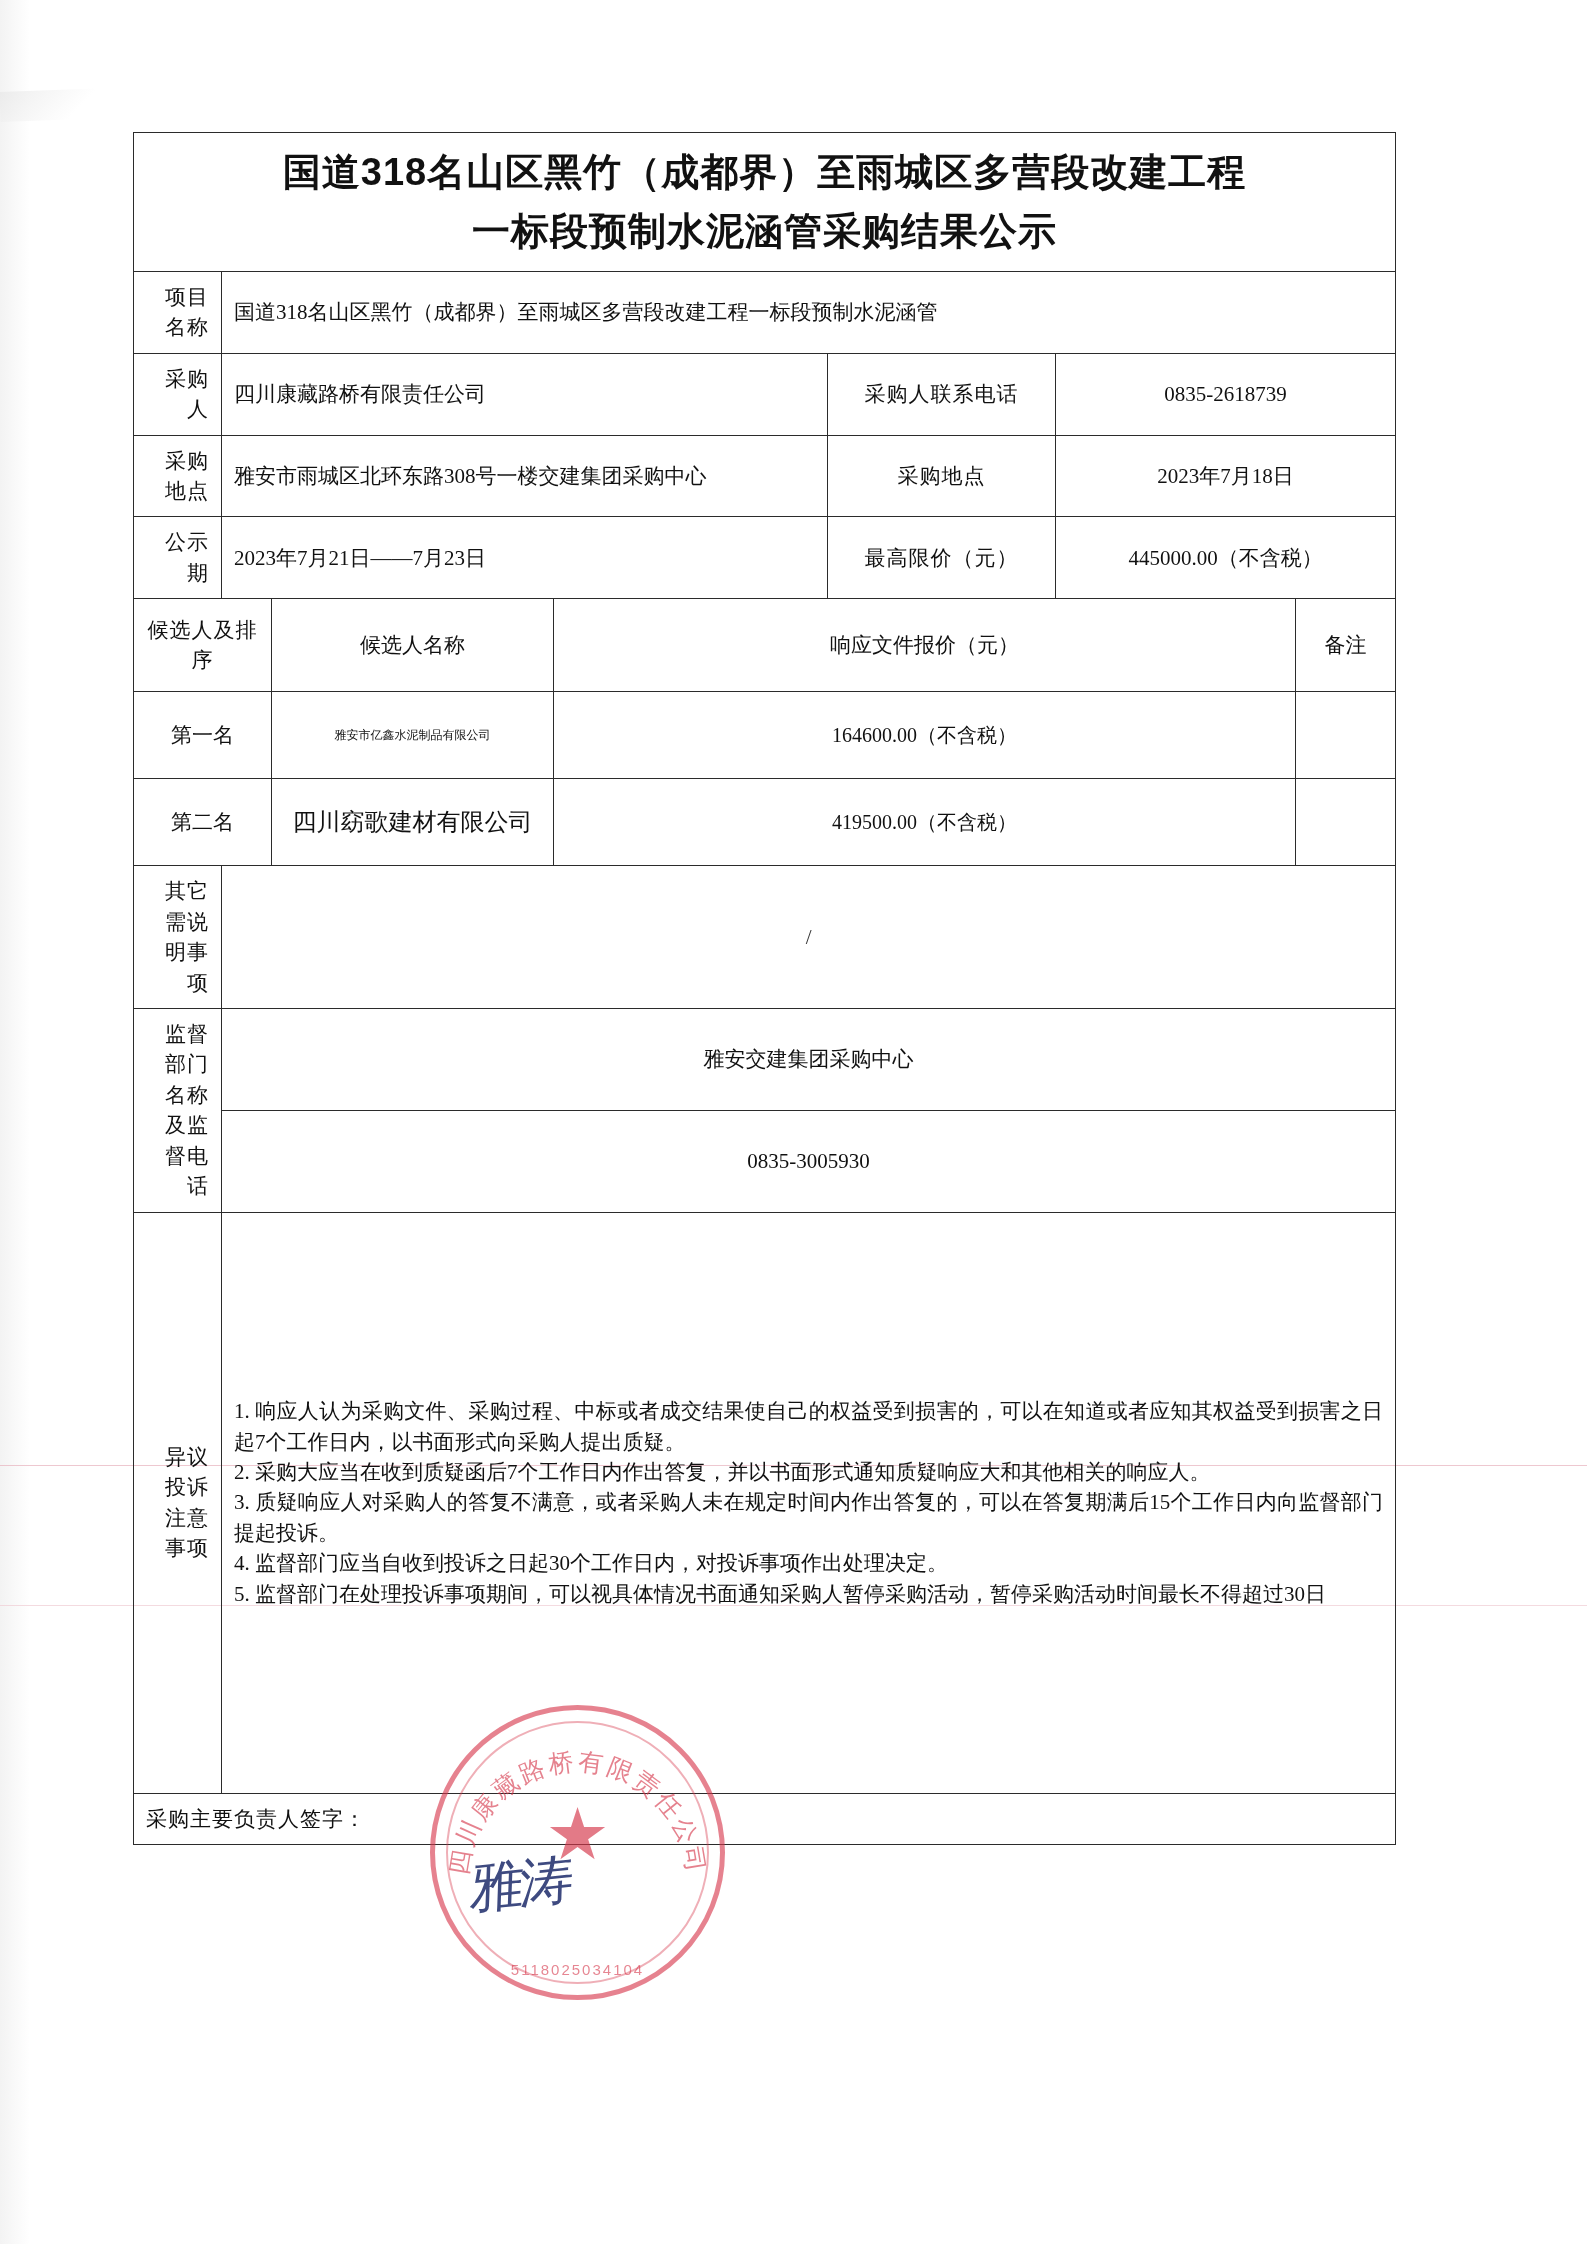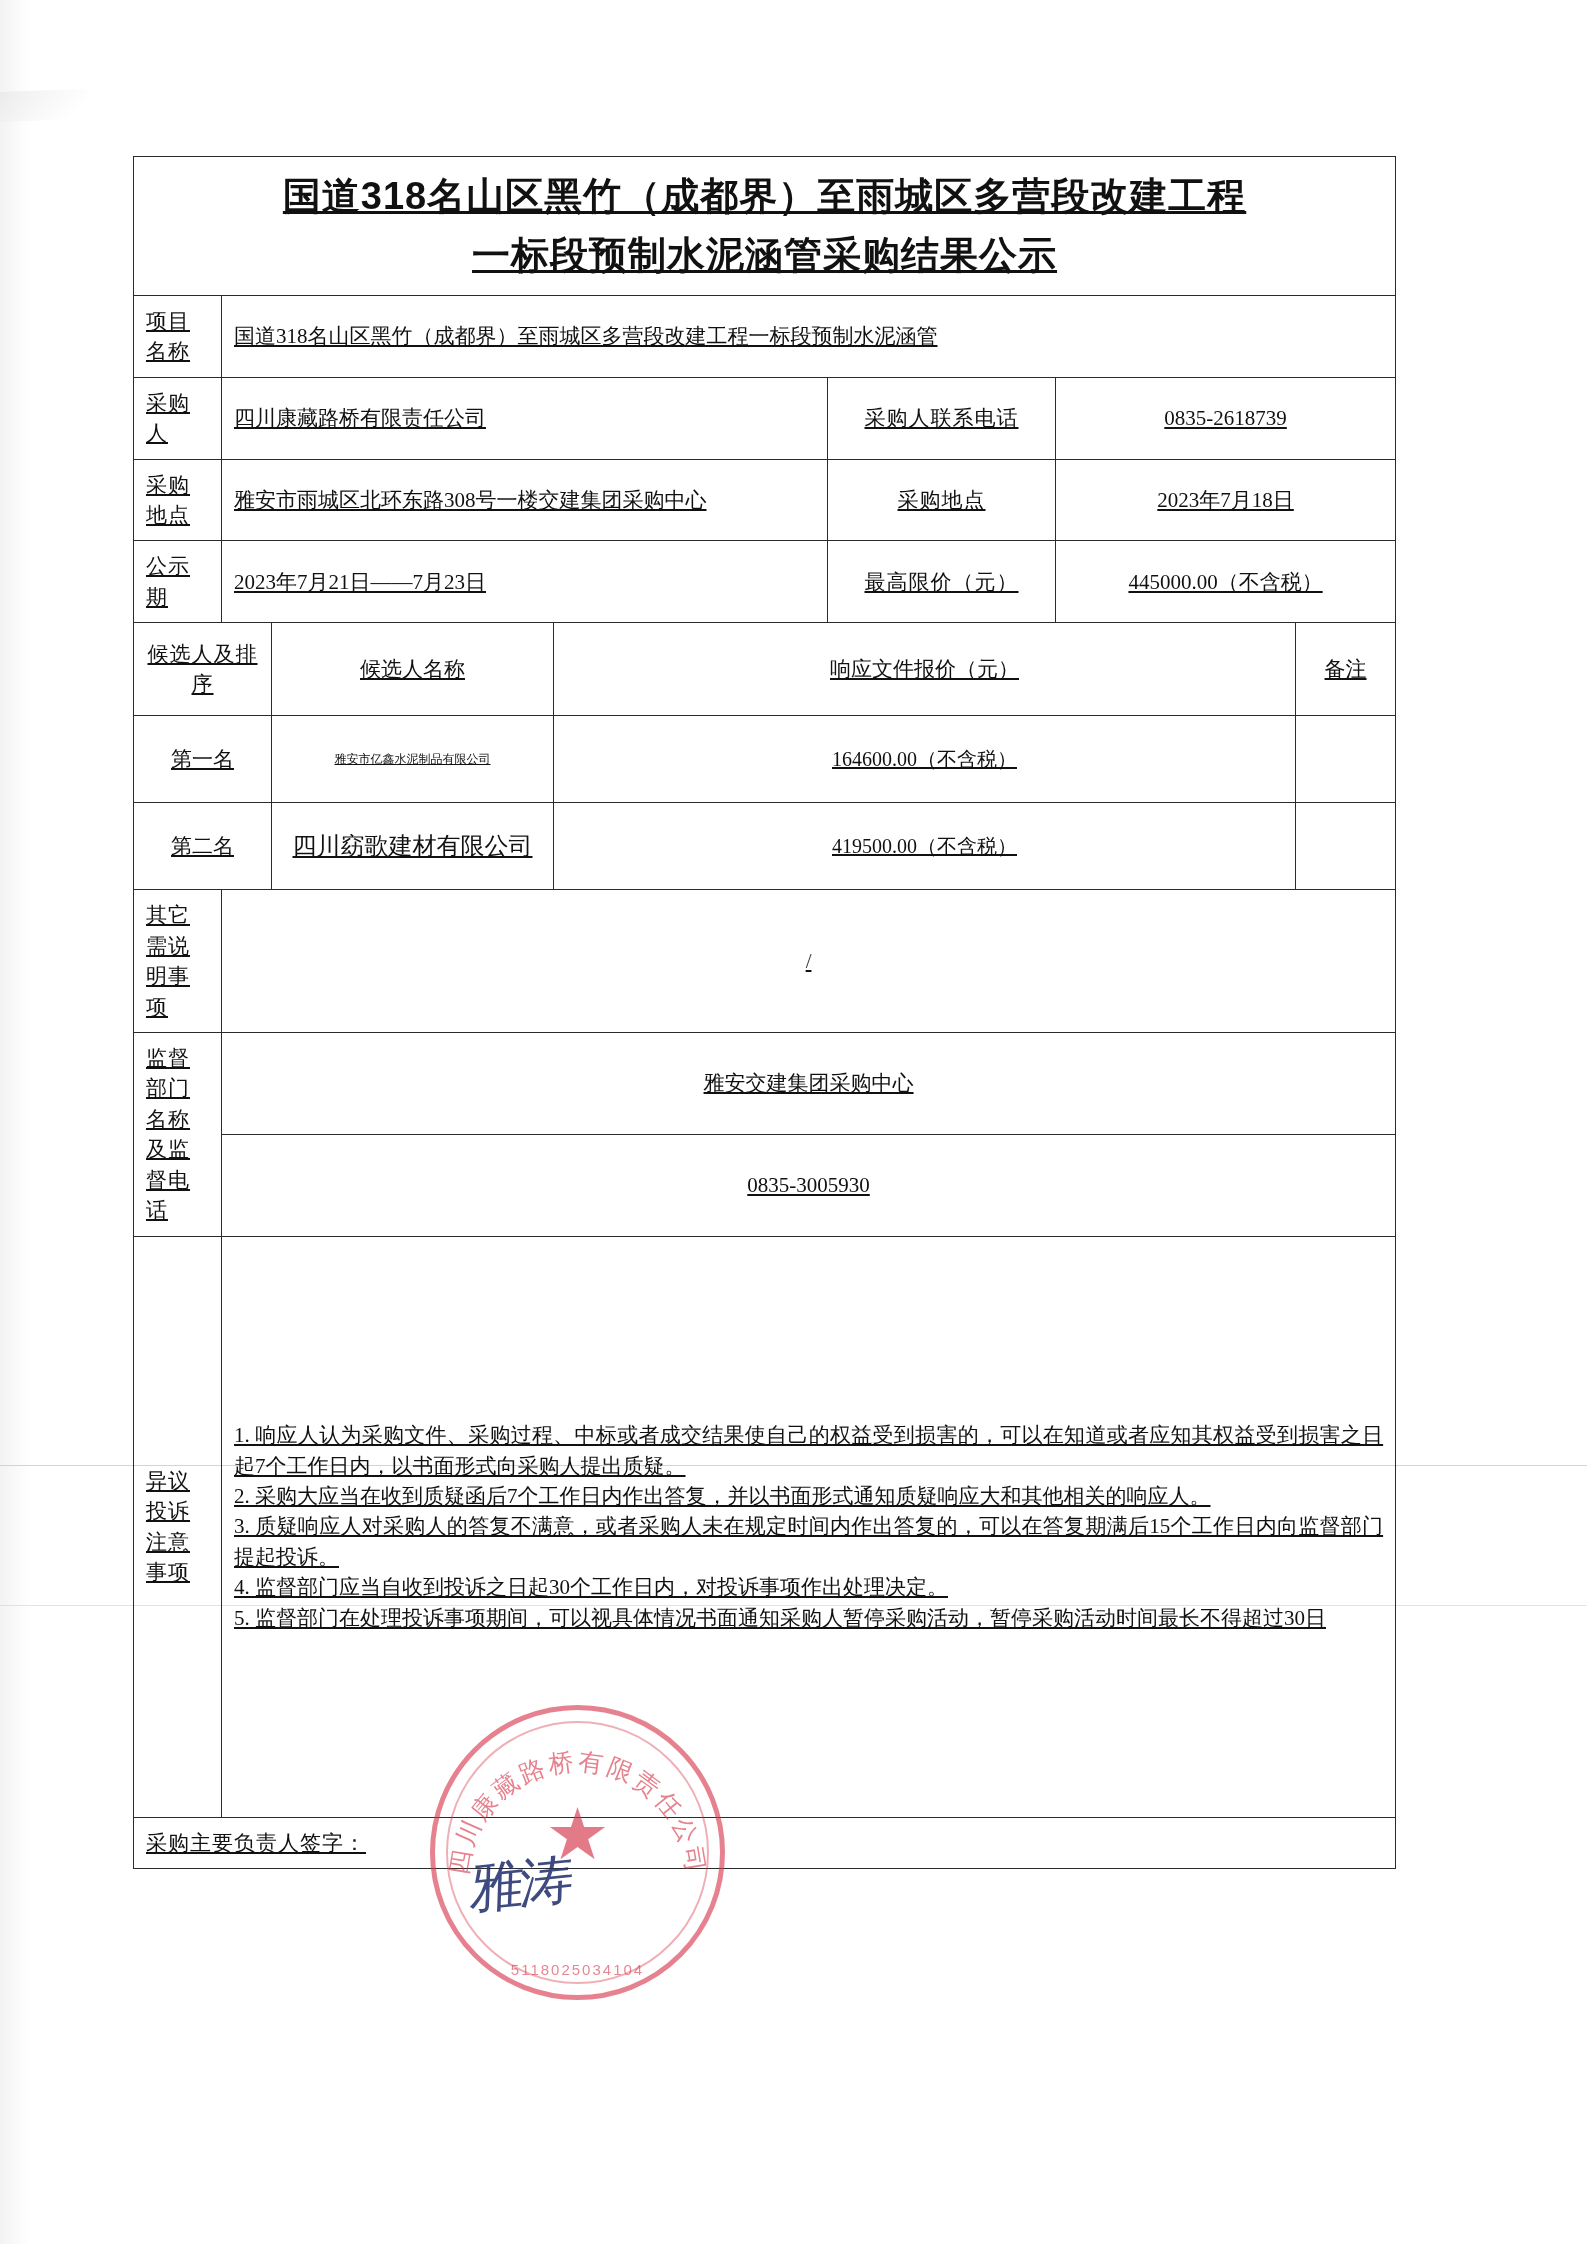--- a/index.html
+++ b/index.html
@@ -39,23 +39,22 @@
     opacity: .75;
   }
   .fold-line.second {
     top: 1605px;
     background: #f0cfd6;
   }
 
   .page {
     position: absolute;
     left: 133px;
-    top: 156px;
+    top: 132px;
     width: 1262px;
-    text-decoration: underline;
   }
 
   table.doc {
     width: 100%;
     border-collapse: collapse;
     table-layout: fixed;
   }
   table.doc td {
     border: 1px solid #2b2b2b;
     padding: 10px 12px;
@@ -76,21 +75,21 @@
     line-height: 1.55;
     font-family: "Liberation Sans", sans-serif;
   }
 
   .lbl {
     text-align: center;
     font-size: 22px;
     letter-spacing: 1px;
   }
   .lbl-left {
-    text-align: left;
+    text-align: right;
     margin-top: 18px;
   }
   .ctr { text-align: center; }
   .val { font-size: 21px; }
 
   .sub-head {
     text-align: center;
     font-size: 22px;
   }
 

